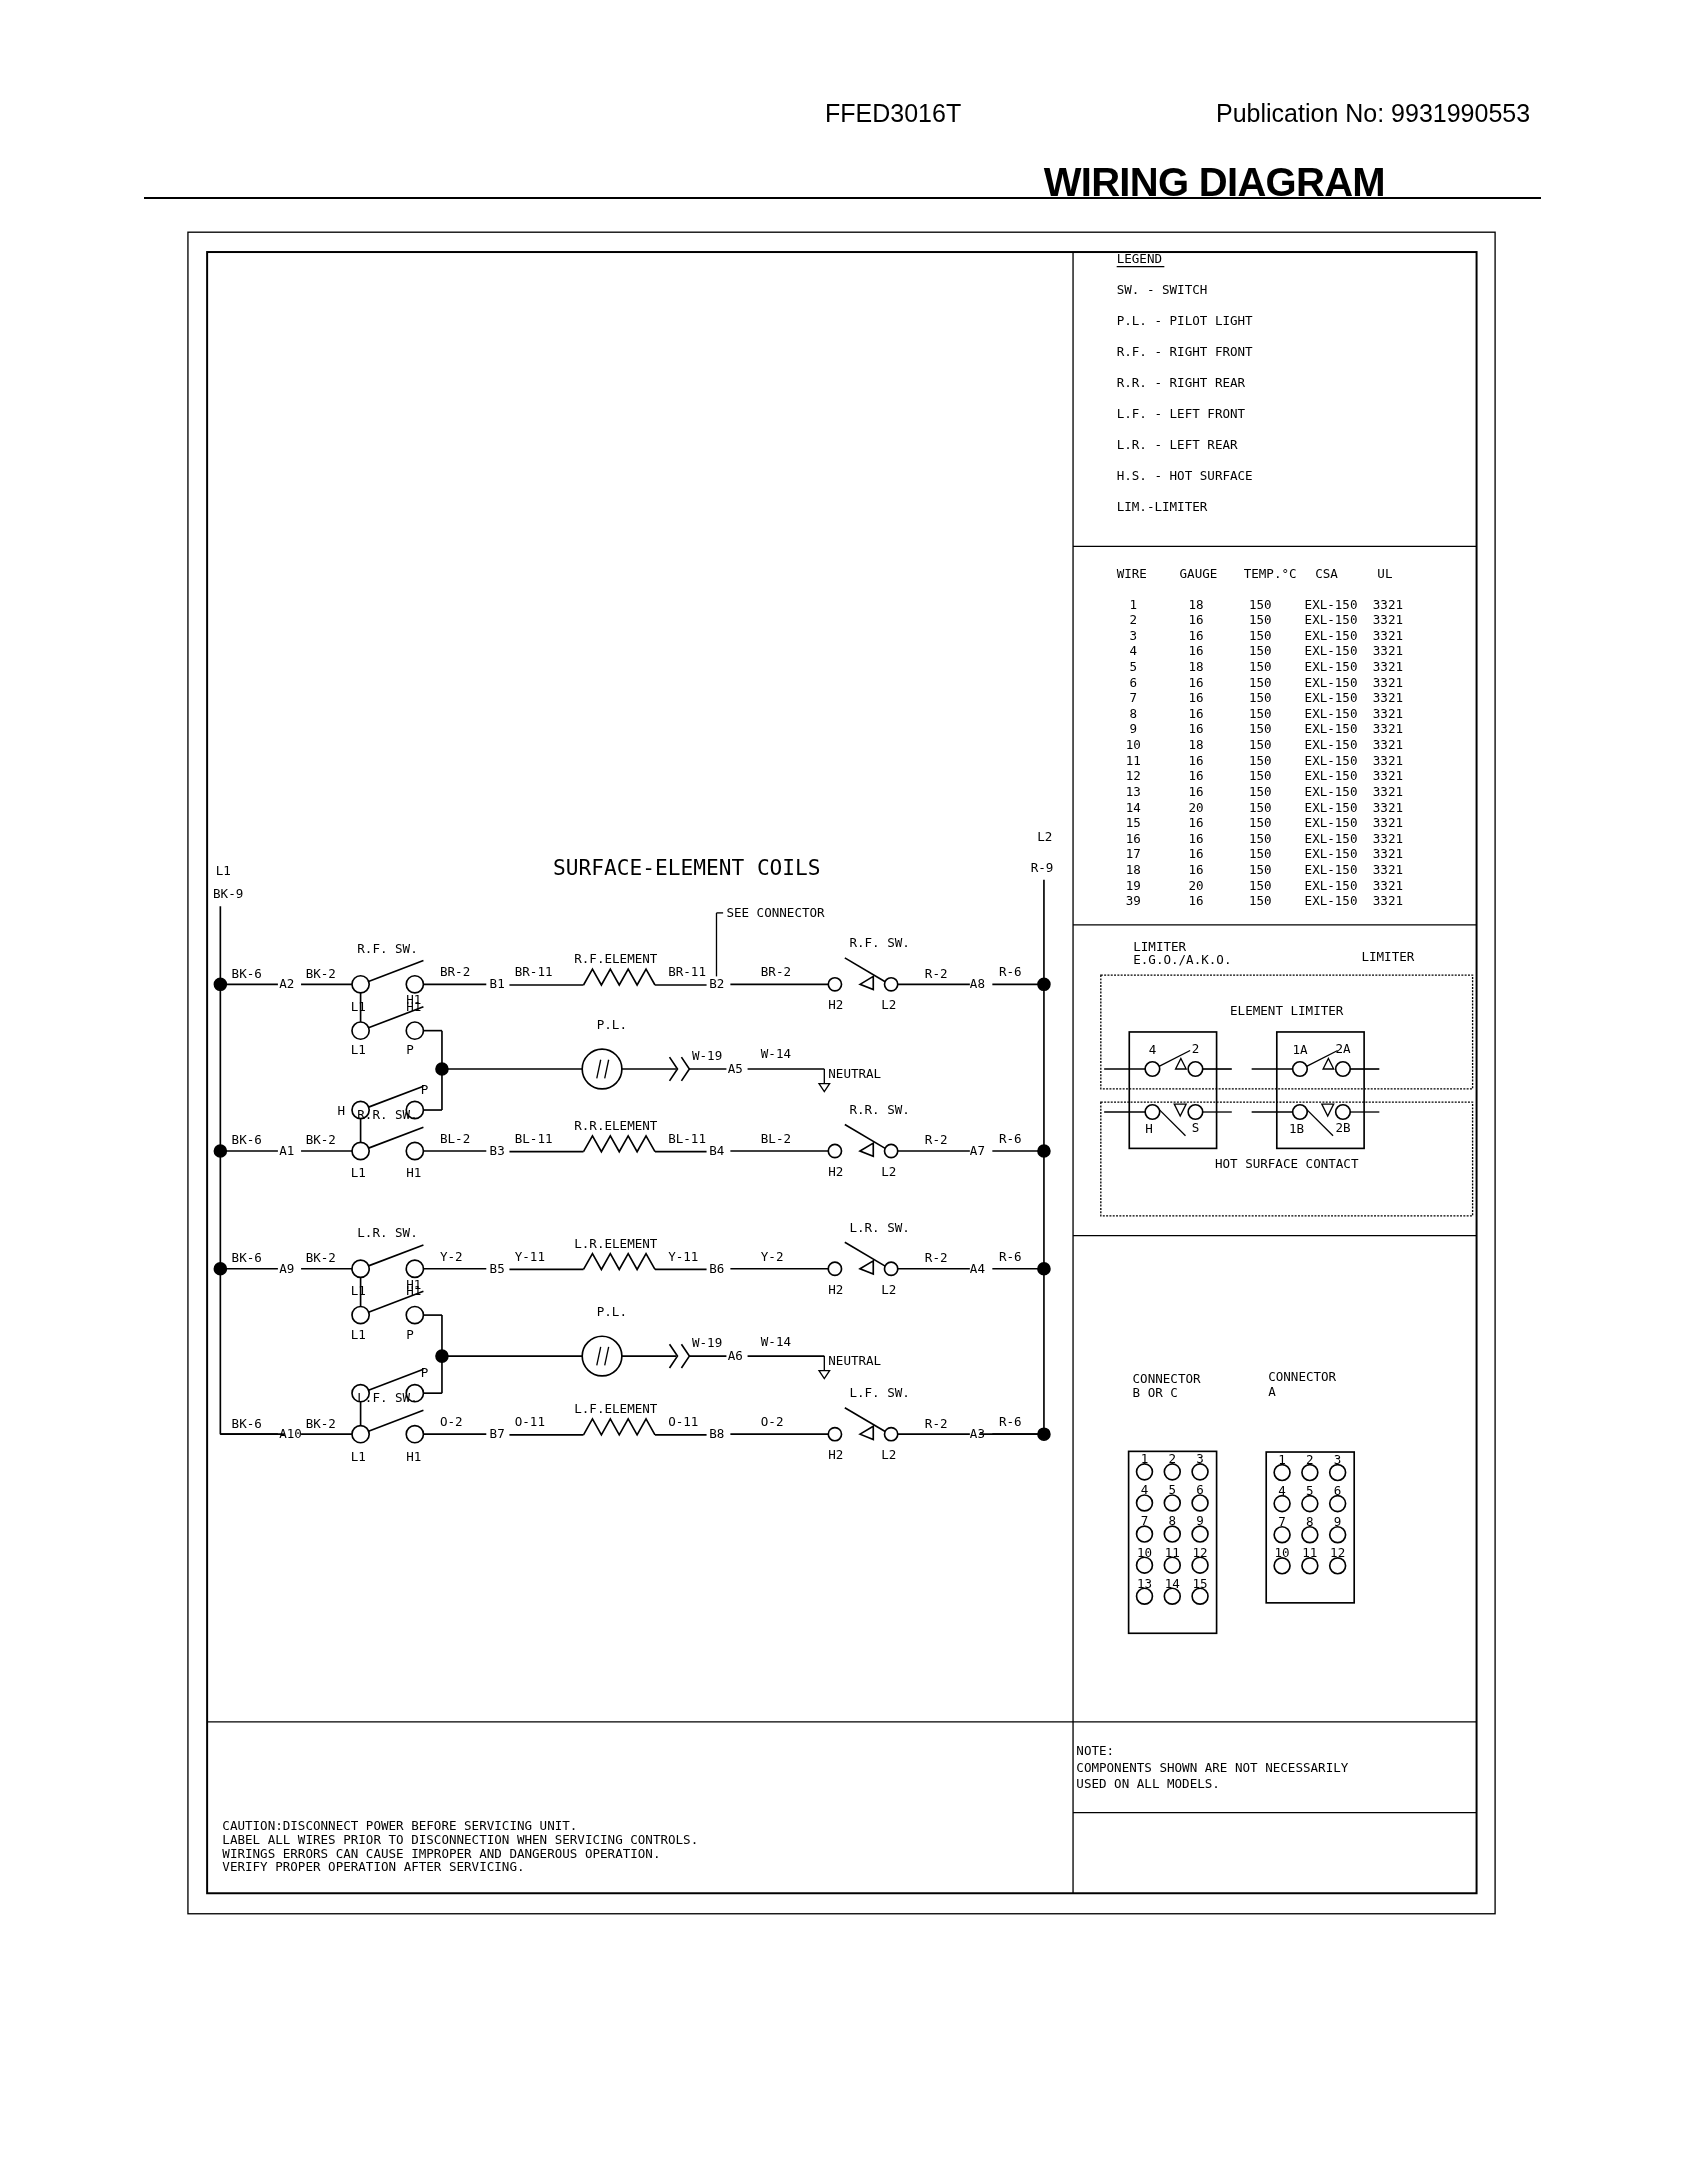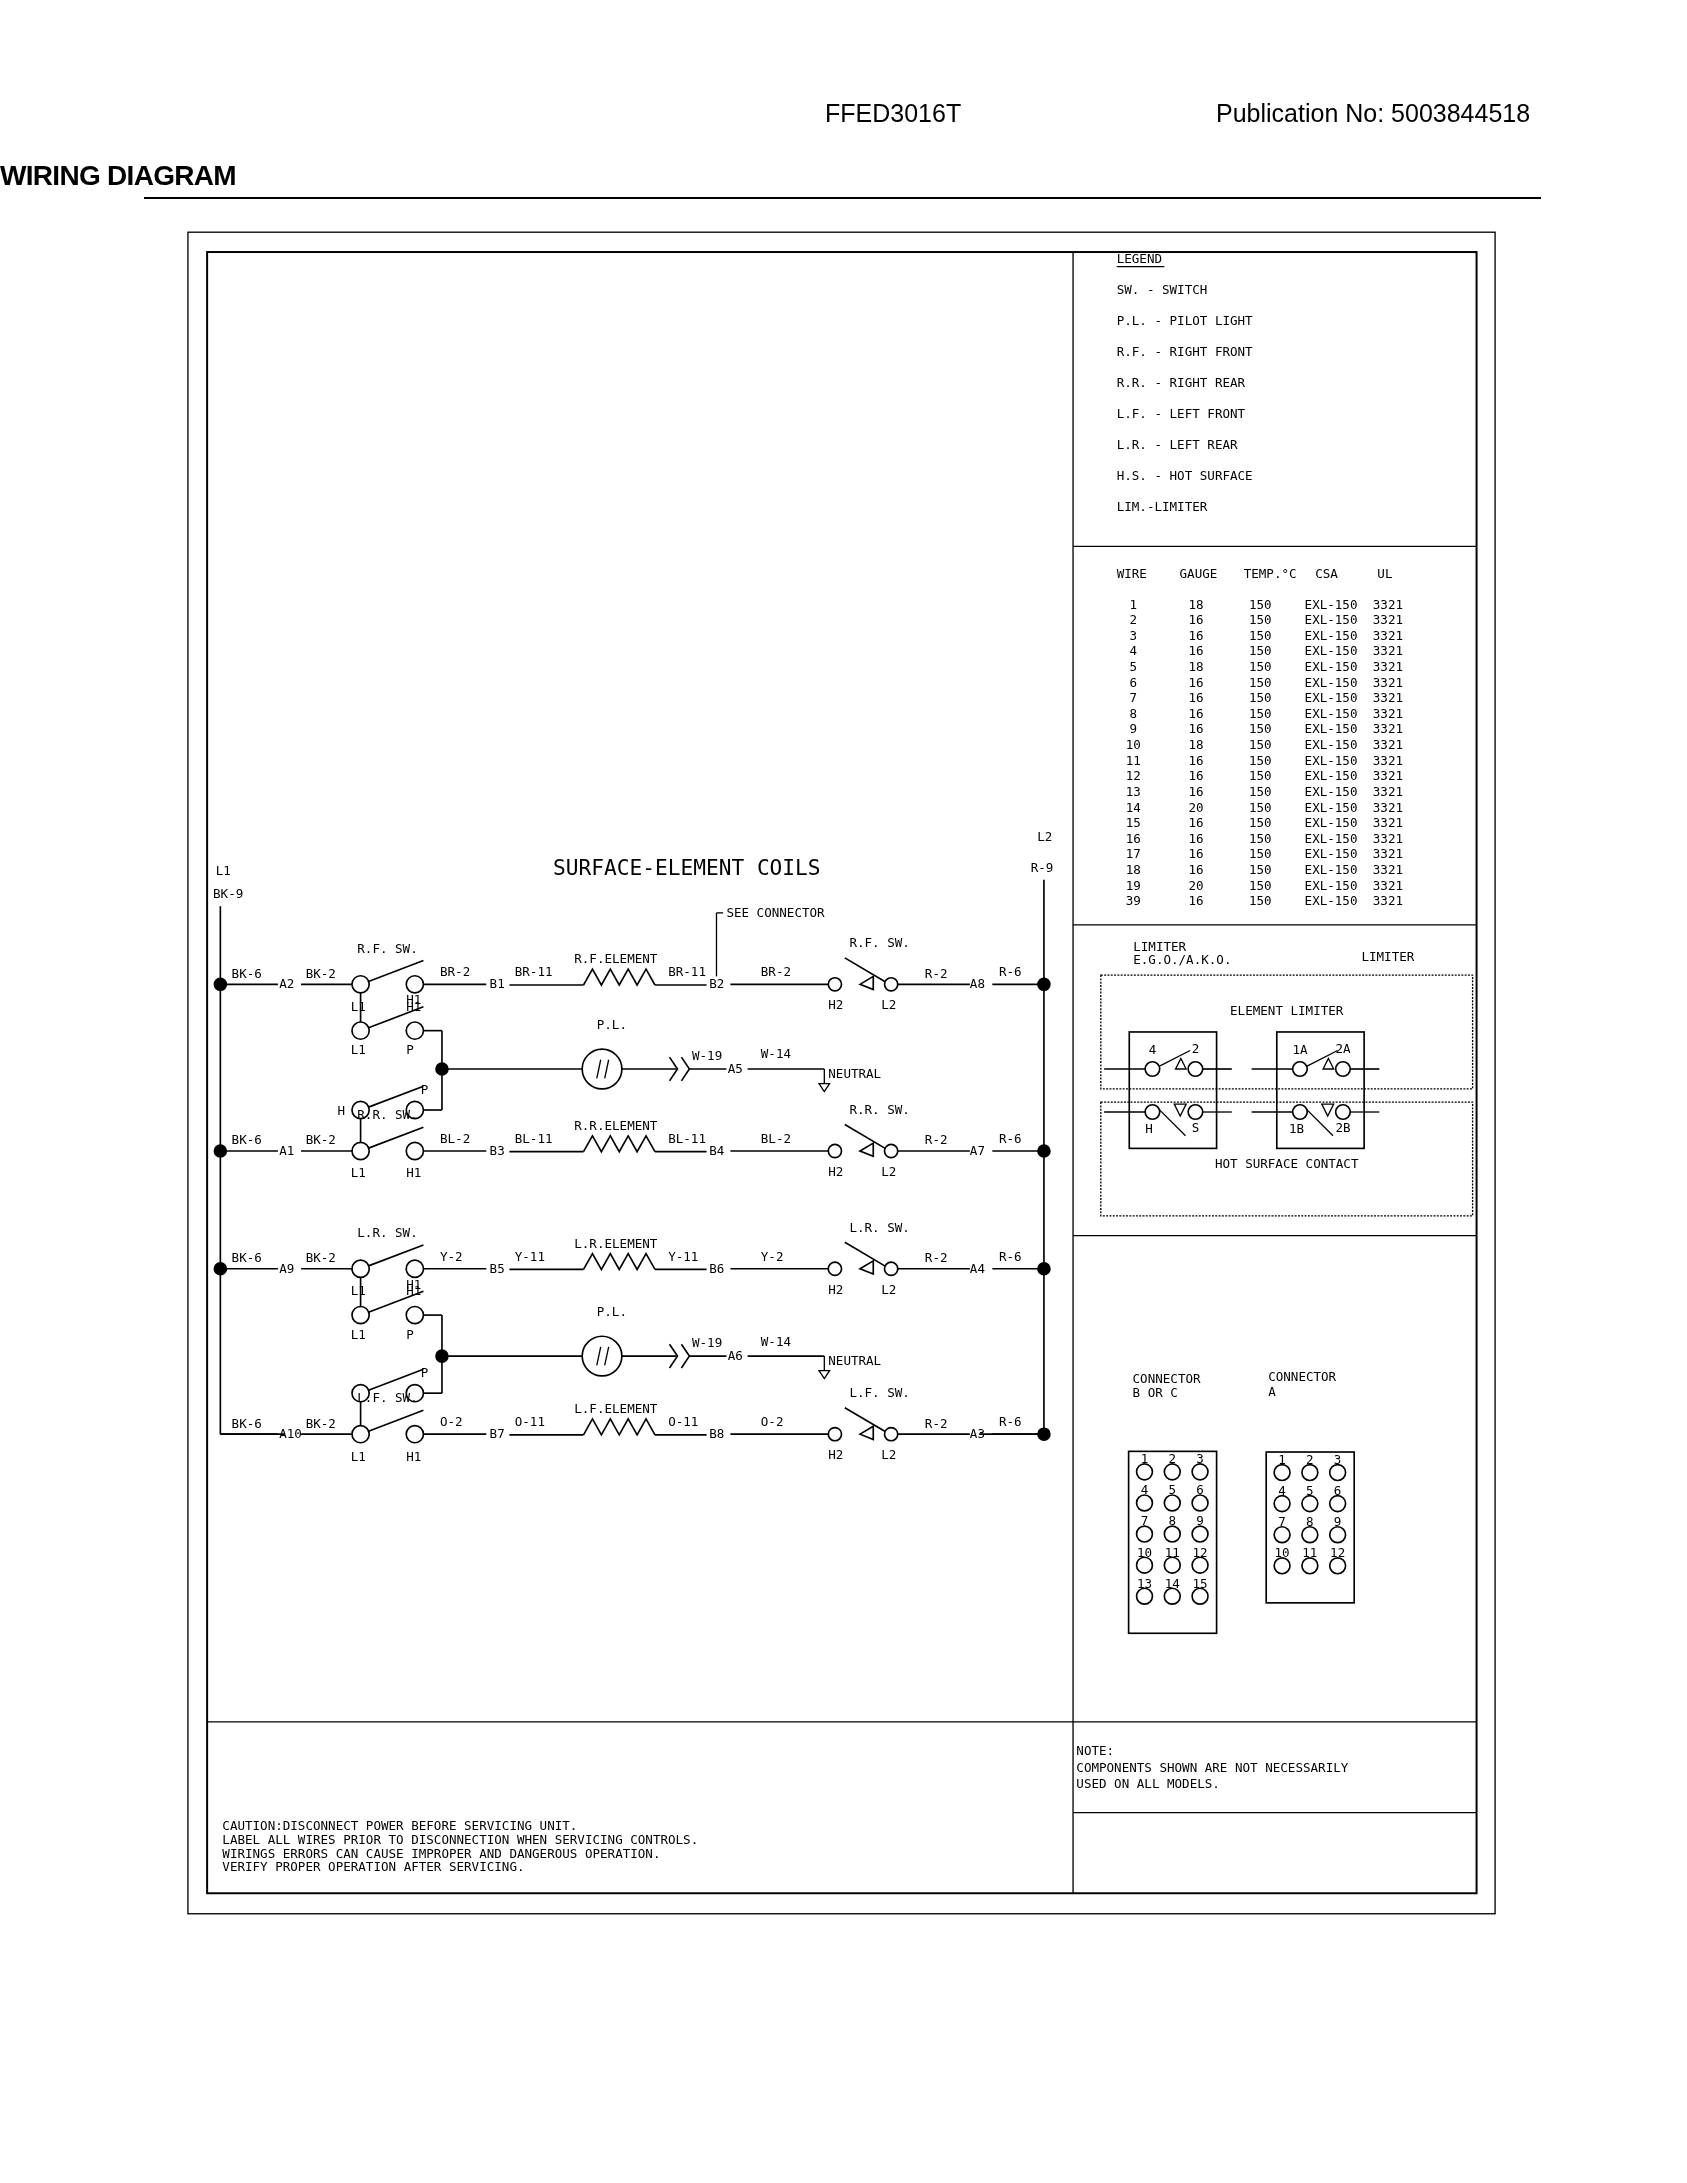--- a/index.html
+++ b/index.html
@@ -1,32 +1,32 @@
 <!DOCTYPE html>
 <html style="font-size:10.6px"><head>
 <meta charset="utf-8">
 <style>
   html, body { margin: 0; padding: 0; background: #ffffff; }
   body { width: 1687px; height: 2183px; position: relative; overflow: hidden;
          font-family: "Liberation Sans", sans-serif; color: #000; }
   .hdr-model { position: absolute; left: 777px; top: 99px; font-size: 25px; margin-left: 48px; }
   .hdr-pub { position: absolute; left: 1216px; top: 99px; font-size: 25px; }
-  .hdr-title { position: absolute; left: 0; width: 1385px; top: 160px; text-align: left;
-               font-size: 28px; font-weight: bold; letter-spacing: -0.7px; }
+  .hdr-title { position: absolute; left: 0; width: 1385px; top: 160px; text-align: right;
+               font-size: 40px; font-weight: bold; letter-spacing: -0.7px; }
   .hdr-rule { position: absolute; left: 144px; top: 197px; width: 1397px; height: 2px; background: #000; }
   svg { position: absolute; left: 0; top: 0; }
   svg text { font-family: "DejaVu Sans Mono", monospace; fill: #000; }
   .t { font-size: 19px; }
   .tl { font-size: 32px; }
 </style>
 </head>
 <body>
 
 <div class="hdr-model">FFED3016T</div>
-<div class="hdr-pub">Publication No:  5003844518</div>
+<div class="hdr-pub">Publication No:  9931990553</div>
 <div class="hdr-title">WIRING DIAGRAM</div>
 <div class="hdr-rule"></div>
 
 <svg id="dia" width="1687" height="2183" viewBox="0 0 2550 3300">
 
   <g fill="none" stroke="#000">
     <rect x="284" y="351" width="1976" height="2542" stroke-width="2"></rect>
     <rect x="313" y="381" width="1919" height="2481" stroke-width="3"></rect>
     <line x1="1622" y1="381" x2="1622" y2="2862" stroke-width="2"></line>
     <line x1="1622" y1="826" x2="2232" y2="826" stroke-width="2"></line>

